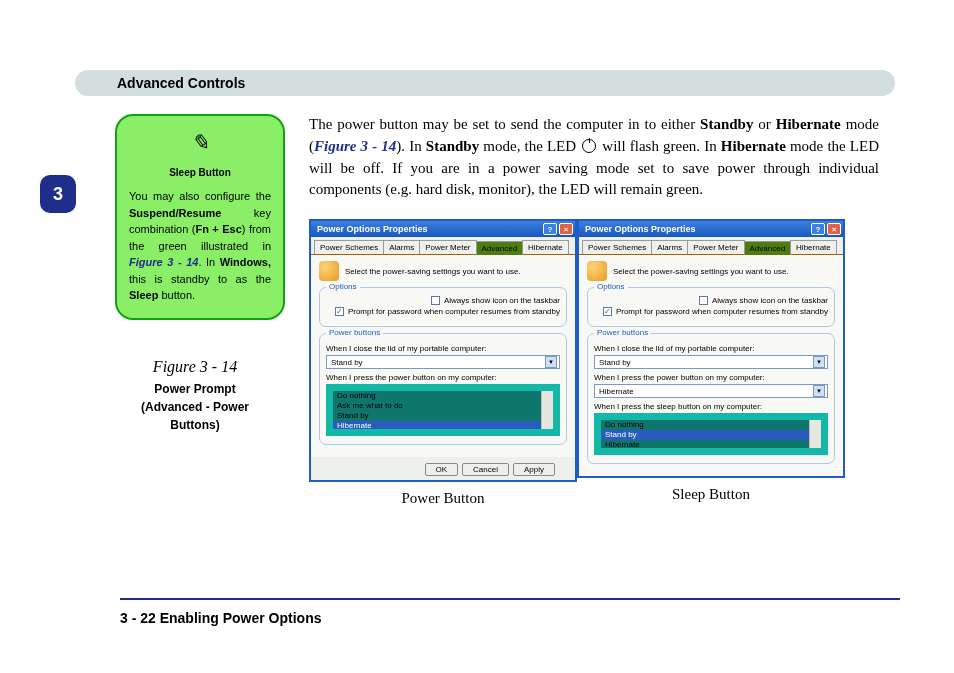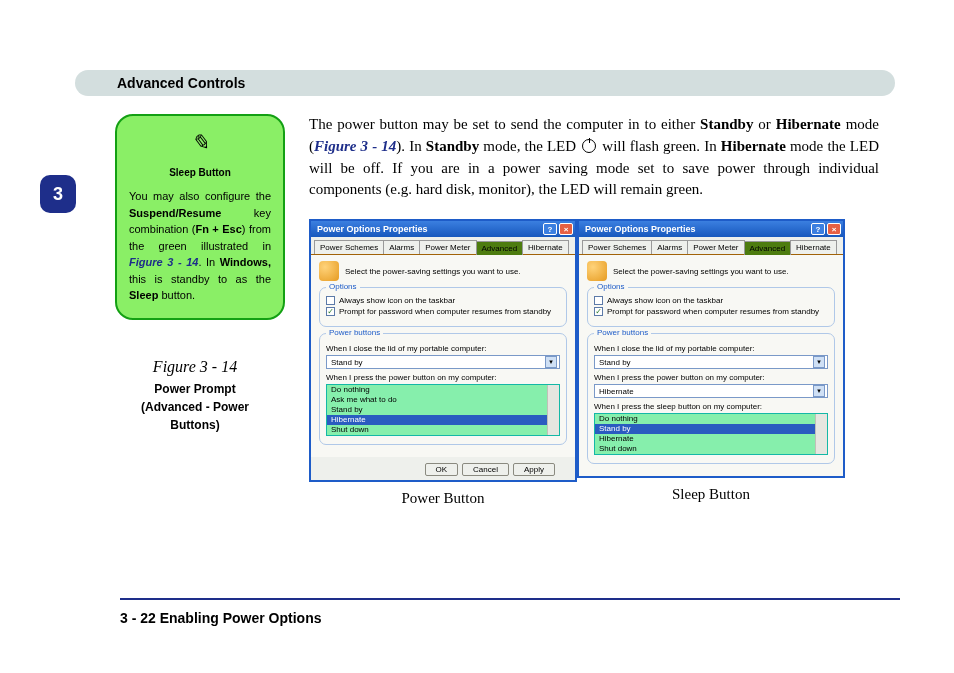--- a/index.html
+++ b/index.html
@@ -186,21 +186,21 @@
     position: relative;
   }
   .groupbox-title {
     position: absolute;
     top: -6px; left: 6px;
     background: #f8f8f4;
     padding: 0 3px;
     color: #1e5cc8;
     font-size: 8px;
   }
-  .chk { display: flex; align-items: center; gap: 4px; margin: 2px 0; }
+  .chk { display: flex; align-items: center; gap: 4px; margin: 2px 0; justify-content: flex-end; }
   .chk-box {
     width: 9px; height: 9px;
     border: 1px solid #5c7aa8;
     background: #fff;
     display: flex; align-items: center; justify-content: center;
     font-size: 8px; color: #2a7a2a;
     line-height: 1;
   }
   .field-label { margin: 4px 0 2px 0; }
   .combo {
@@ -214,22 +214,22 @@
   }
   .combo .arrow {
     width: 12px; height: 12px;
     background: #cfe0f5;
     border: 1px solid #7a99c8;
     margin-left: auto;
     display: flex; align-items: center; justify-content: center;
     font-size: 7px;
   }
   .listbox {
-    border: 1px solid #14b8a6;
-    background: #86efac;
+    border: 7px solid #14b8a6;
+    background: #0f766e;
     height: 52px;
     overflow: hidden;
     position: relative;
   }
   .listbox .item { padding: 0 4px; line-height: 10px; font-size: 8px; }
   .listbox .item.selected { background: #2a5cc0; color: #fff; }
   .listbox .scrollbar {
     position: absolute;
     right: 0; top: 0; bottom: 0; width: 12px;
     background: #e6e6e0;

